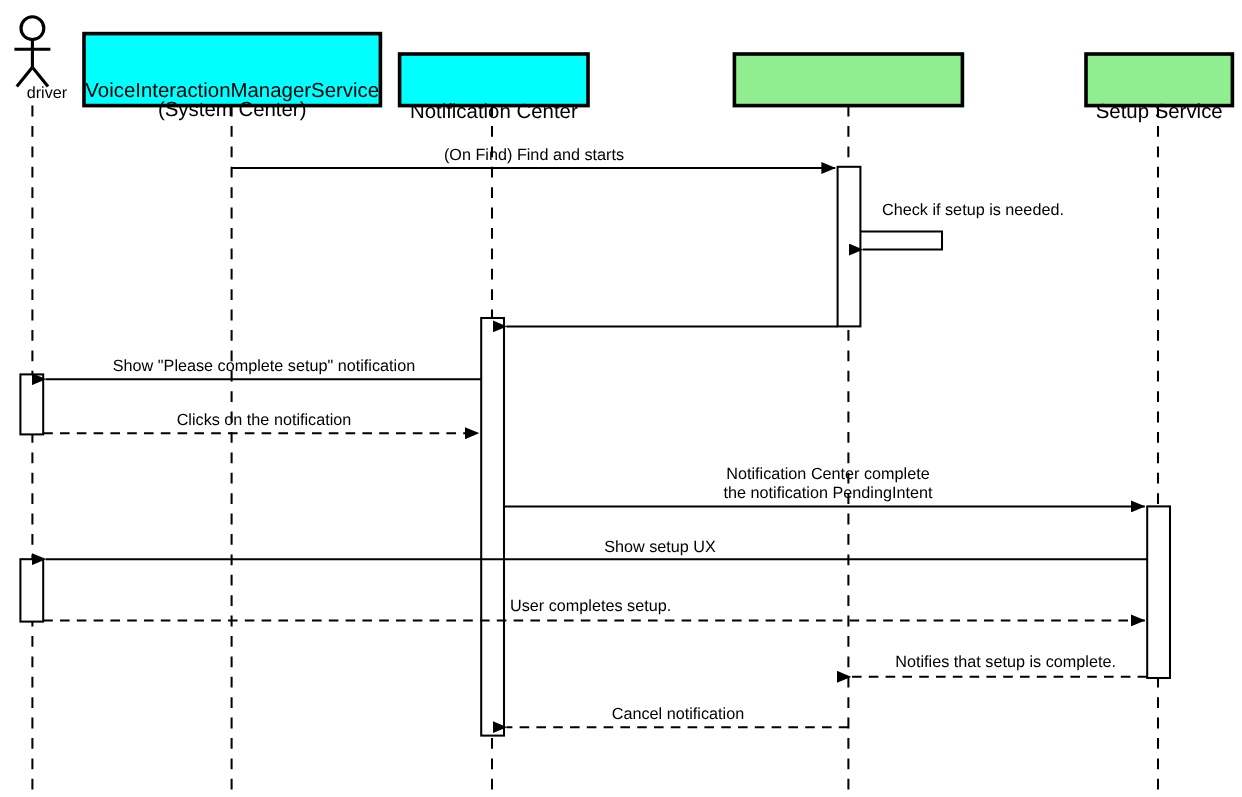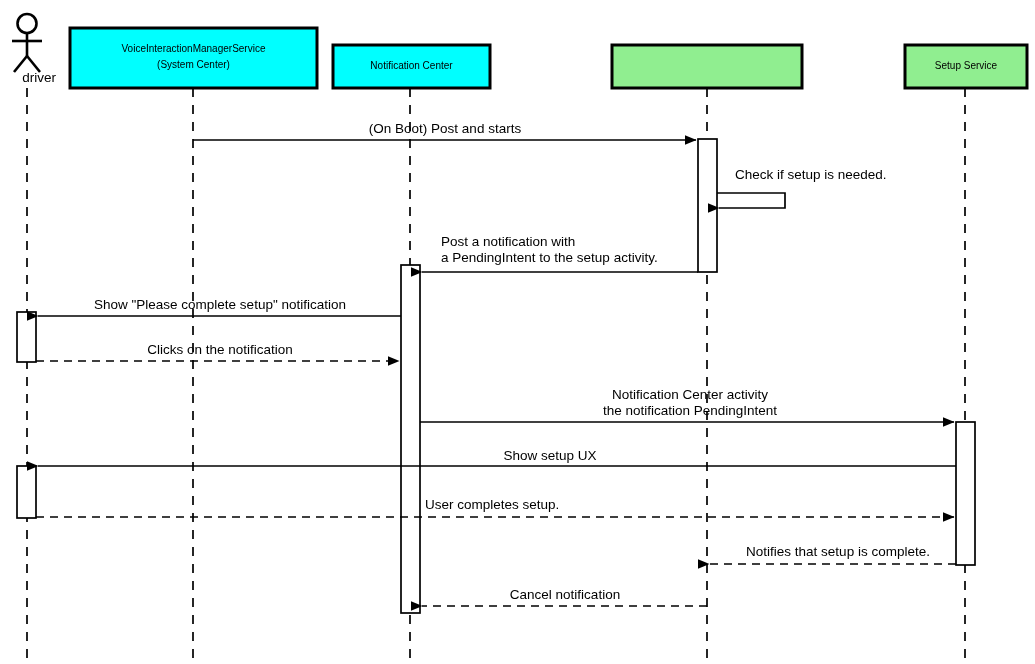--- a/index.html
+++ b/index.html
@@ -7,25 +7,26 @@
   body{
     font-family:"Liberation Sans","DejaVu Sans",sans-serif;
     width:1035px;height:664px;overflow:hidden;
   }
   #canvas{position:relative;width:1035px;height:664px;background:#ffffff;}
   svg#diagram{position:absolute;left:0;top:0;width:1035px;height:664px;}
 
   .plabel{
     position:absolute;
     text-align:center;
-    font-size:10px;
+    font-size:17px;
     color:#000000;
     line-height:16px;
     pointer-events:none;
     white-space:nowrap;
+    margin-top:27px;
   }
   .actor-label{
     position:absolute;
     font-size:13.5px;
     color:#000;
     text-align:right;
     white-space:nowrap;
   }
   .msg{
     position:absolute;
@@ -113,42 +114,38 @@
   <div class="plabel" style="left:333px;top:58px;width:157px;">
     <div>Notification Center</div>
   </div>
 
 
   <div class="plabel" style="left:905px;top:58px;width:122px;">
     <div>Setup Service</div>
   </div>
 
   <div class="msg ctr" style="left:200px;top:121px;width:490px;">
-    <div>(On Boot) Post and starts</div>
+    <div>(On Find) Find and starts</div>
   </div>
 
   <div class="msg lft" style="left:735px;top:167px;width:300px;">
     <div>Check if setup is needed.</div>
   </div>
 
-  <div class="msg lft" style="left:441px;top:234px;width:330px;">
-    <div>Post a notification with</div>
-    <div>a PendingIntent to the setup activity.</div>
-  </div>
 
   <div class="msg ctr" style="left:40px;top:297px;width:360px;">
     <div>Show "Please complete setup" notification</div>
   </div>
 
   <div class="msg ctr" style="left:40px;top:342px;width:360px;">
     <div>Clicks on the notification</div>
   </div>
 
   <div class="msg ctr" style="left:425px;top:387px;width:530px;">
-    <div>Notification Center activity</div>
+    <div>Notification Center complete</div>
     <div>the notification PendingIntent</div>
   </div>
 
   <div class="msg ctr" style="left:425px;top:448px;width:250px;">
     <div>Show setup UX</div>
   </div>
 
   <div class="msg ctr" style="left:713px;top:544px;width:250px;">
     <div>Notifies that setup is complete.</div>
   </div>

